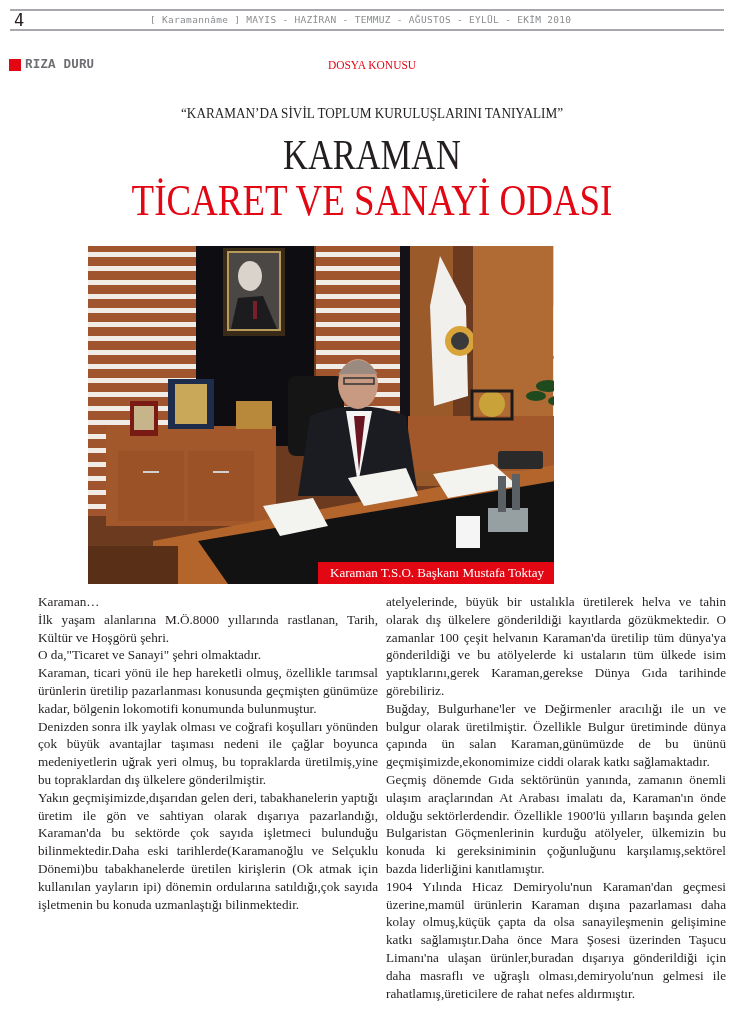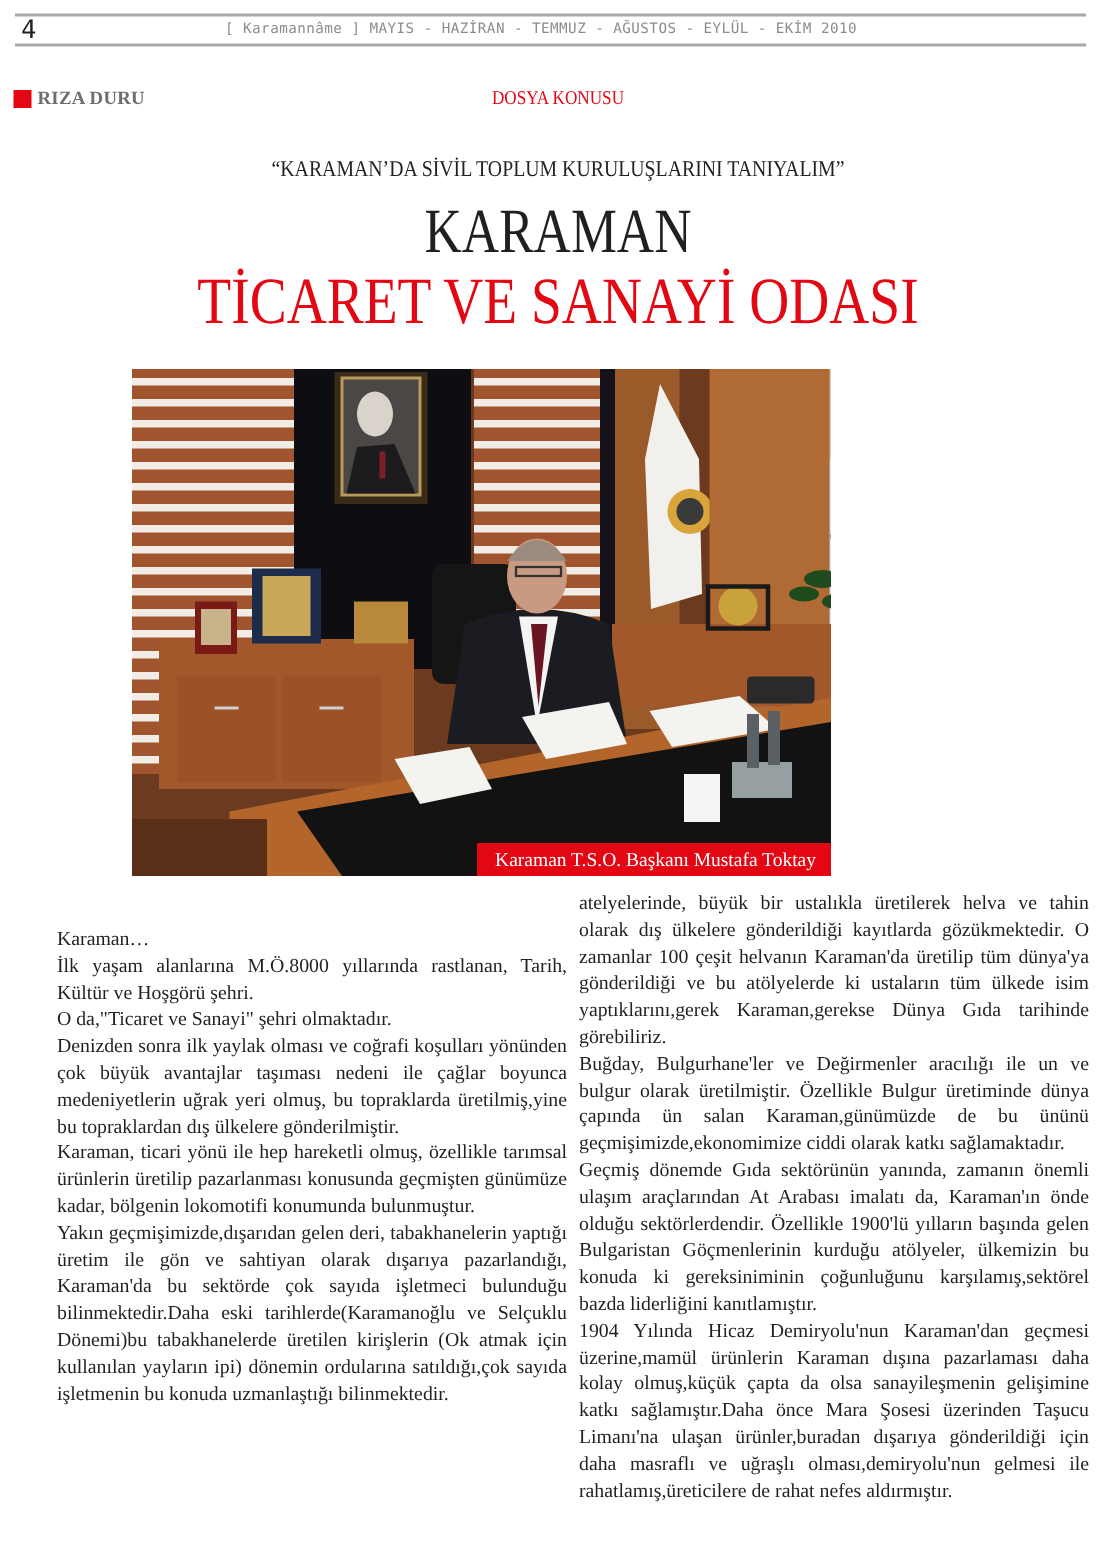--- a/index.html
+++ b/index.html
@@ -14,21 +14,21 @@
     position: absolute; left: 14px; top: 11px; font-family: "DejaVu Sans Mono", monospace;
     font-size: 17px; color: #231f20; line-height: 18px;
   }
   .masthead {
     position: absolute; left: 150px; top: 14px; font-family: "DejaVu Sans Mono", monospace;
     font-size: 9.5px; color: #8a8c8f; letter-spacing: 0.3px; white-space: nowrap;
   }
   .author { position: absolute; left: 9px; top: 58px; display: flex; align-items: center; }
   .author .sq { width: 12px; height: 12px; background: #e30613; margin-right: 4px; }
   .author .name {
-    font-family: Liberation Serif, serif; font-weight: bold; font-size: 12.5px;
+    font-family: Liberation Mono, monospace; font-weight: bold; font-size: 12.5px;
     color: #6d6e71; letter-spacing: 0.2px;
   }
   .section {
     position: absolute; left: 0; width: 744px; top: 57px; text-align: center;
     font-family: "Liberation Serif", serif; font-size: 13px; color: #e30613; transform: scaleX(0.88);
   }
   .kicker {
     position: absolute; left: 0; width: 744px; top: 105px; text-align: center;
     font-size: 15px; color: #231f20; letter-spacing: 0; transform: scaleX(0.88);
   }
@@ -46,21 +46,21 @@
   }
   .photo svg { display: block; }
   .caption {
     position: absolute; right: 0; bottom: 0; background: #e30613; color: #ffffff;
     font-size: 13px; padding: 3px 10px 3px 12px; white-space: nowrap;
   }
   .col {
     position: absolute; top: 593px; width: 340px; font-size: 13.2px; line-height: 17.8px;
     text-align: justify; color: #231f20;
   }
-  .col.left { left: 38px; margin-top: 24px; }
+  .col.left { left: 38px; }
   .col.right { left: 386px; }
   .col p { margin: 0; }
 </style>
 </head>
 <body>
 
 <div class="rule top"></div>
 <div class="page-num">4</div>
 <div class="masthead">[ Karamannâme ]   MAYIS - HAZİRAN - TEMMUZ - AĞUSTOS - EYLÜL - EKİM  2010</div>
 <div class="rule bottom"></div>
@@ -209,22 +209,22 @@
       <rect x="424" y="228" width="8" height="36" fill="#5a6064"></rect>
     </g>
   </svg>
   <div class="caption">Karaman T.S.O. Başkanı Mustafa Toktay</div>
 </div>
 
 <div class="col left">
   <p>Karaman…</p>
   <p>İlk yaşam alanlarına M.Ö.8000 yıllarında rastlanan, Tarih, Kültür ve Hoşgörü şehri.</p>
   <p>O da,"Ticaret ve Sanayi" şehri olmaktadır.</p>
+  <p>Karaman, ticari yönü ile hep hareketli olmuş, özellikle tarımsal ürünlerin üretilip pazarlanması konusunda geçmişten günümüze kadar, bölgenin lokomotifi konumunda bulunmuştur.</p>
   <p>Denizden sonra ilk yaylak olması ve coğrafi koşulları yönünden çok büyük avantajlar taşıması nedeni ile çağlar boyunca medeniyetlerin uğrak yeri olmuş, bu topraklarda üretilmiş,yine bu topraklardan dış ülkelere gönderilmiştir.</p>
-  <p>Karaman, ticari yönü ile hep hareketli olmuş, özellikle tarımsal ürünlerin üretilip pazarlanması konusunda geçmişten günümüze kadar, bölgenin lokomotifi konumunda bulunmuştur.</p>
   <p>Yakın geçmişimizde,dışarıdan gelen deri, tabakhanelerin yaptığı üretim ile gön ve sahtiyan olarak dışarıya pazarlandığı, Karaman'da bu sektörde çok sayıda işletmeci bulunduğu bilinmektedir.Daha eski tarihlerde(Karamanoğlu ve Selçuklu Dönemi)bu tabakhanelerde üretilen kirişlerin (Ok atmak için kullanılan yayların ipi) dönemin ordularına satıldığı,çok sayıda işletmenin bu konuda uzmanlaştığı bilinmektedir.</p>
 </div>
 
 <div class="col right">
   <p>atelyelerinde, büyük bir ustalıkla üretilerek helva ve tahin olarak dış ülkelere gönderildiği kayıtlarda gözükmektedir. O zamanlar 100 çeşit helvanın Karaman'da üretilip tüm dünya'ya gönderildiği  ve bu atölyelerde ki ustaların  tüm ülkede isim yaptıklarını,gerek Karaman,gerekse Dünya Gıda tarihinde görebiliriz.</p>
   <p>Buğday, Bulgurhane'ler ve Değirmenler  aracılığı ile un ve bulgur olarak üretilmiştir. Özellikle Bulgur üretiminde dünya çapında ün salan Karaman,günümüzde de bu ününü geçmişimizde,ekonomimize ciddi olarak katkı sağlamaktadır.</p>
   <p>Geçmiş dönemde Gıda sektörünün yanında, zamanın önemli ulaşım araçlarından At Arabası imalatı da, Karaman'ın önde olduğu sektörlerdendir. Özellikle 1900'lü yılların başında gelen Bulgaristan Göçmenlerinin kurduğu atölyeler, ülkemizin bu konuda ki gereksiniminin çoğunluğunu karşılamış,sektörel bazda liderliğini kanıtlamıştır.</p>
   <p>1904 Yılında Hicaz Demiryolu'nun Karaman'dan geçmesi üzerine,mamül ürünlerin Karaman dışına pazarlaması daha kolay olmuş,küçük çapta da olsa sanayileşmenin gelişimine katkı sağlamıştır.Daha önce Mara Şosesi üzerinden Taşucu Limanı'na ulaşan ürünler,buradan dışarıya gönderildiği için daha masraflı ve uğraşlı olması,demiryolu'nun gelmesi ile rahatlamış,üreticilere de rahat nefes aldırmıştır.</p>
 </div>
 

